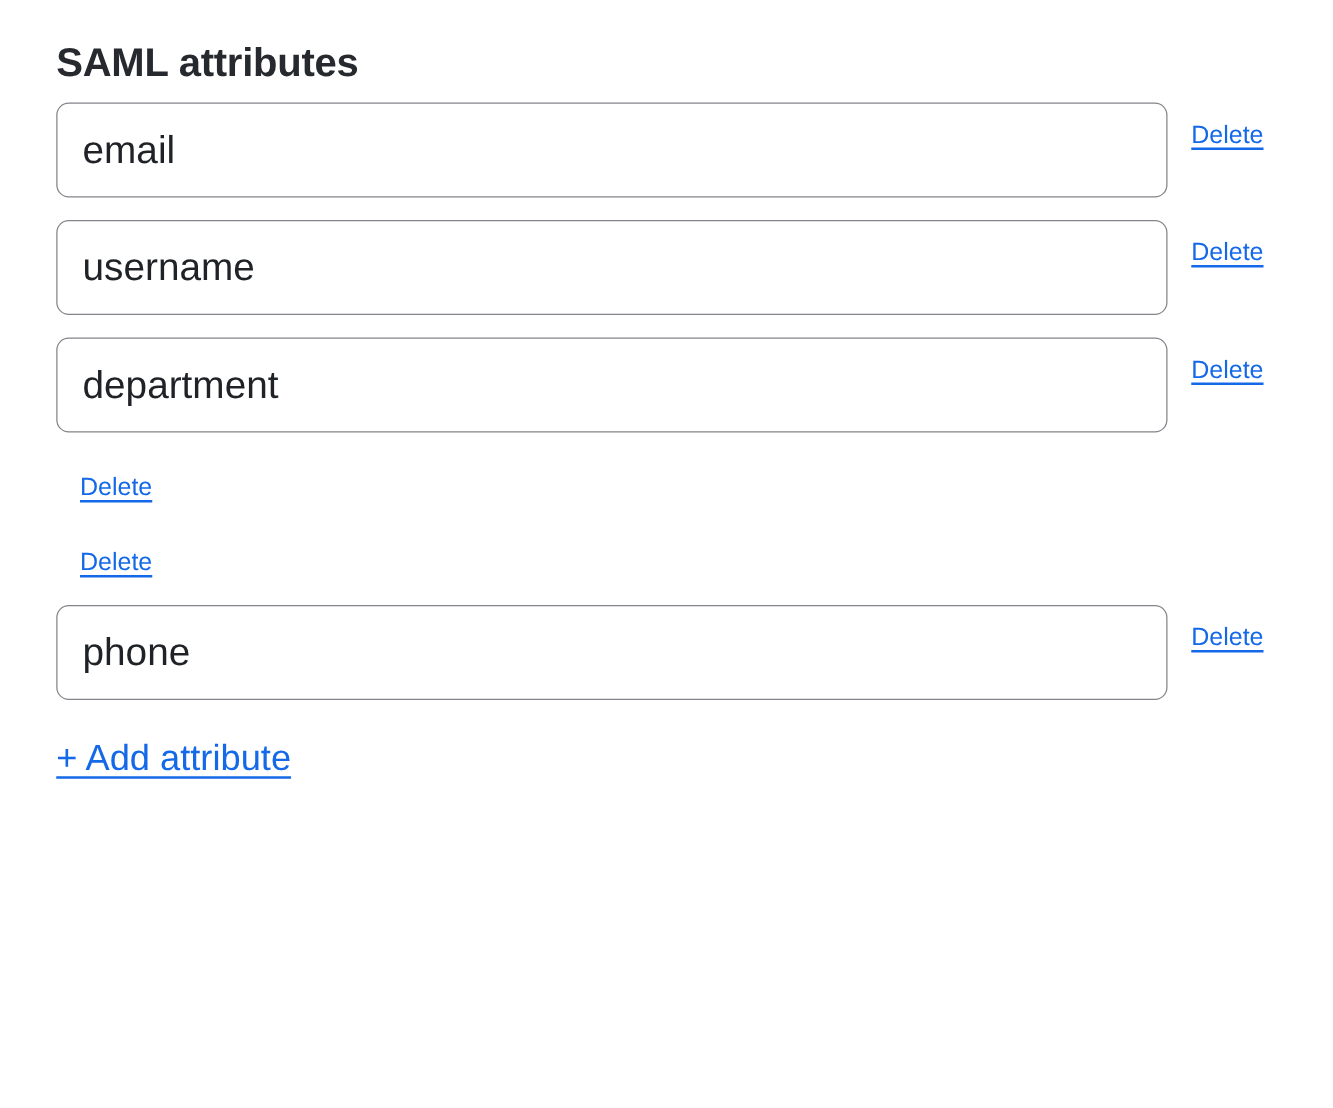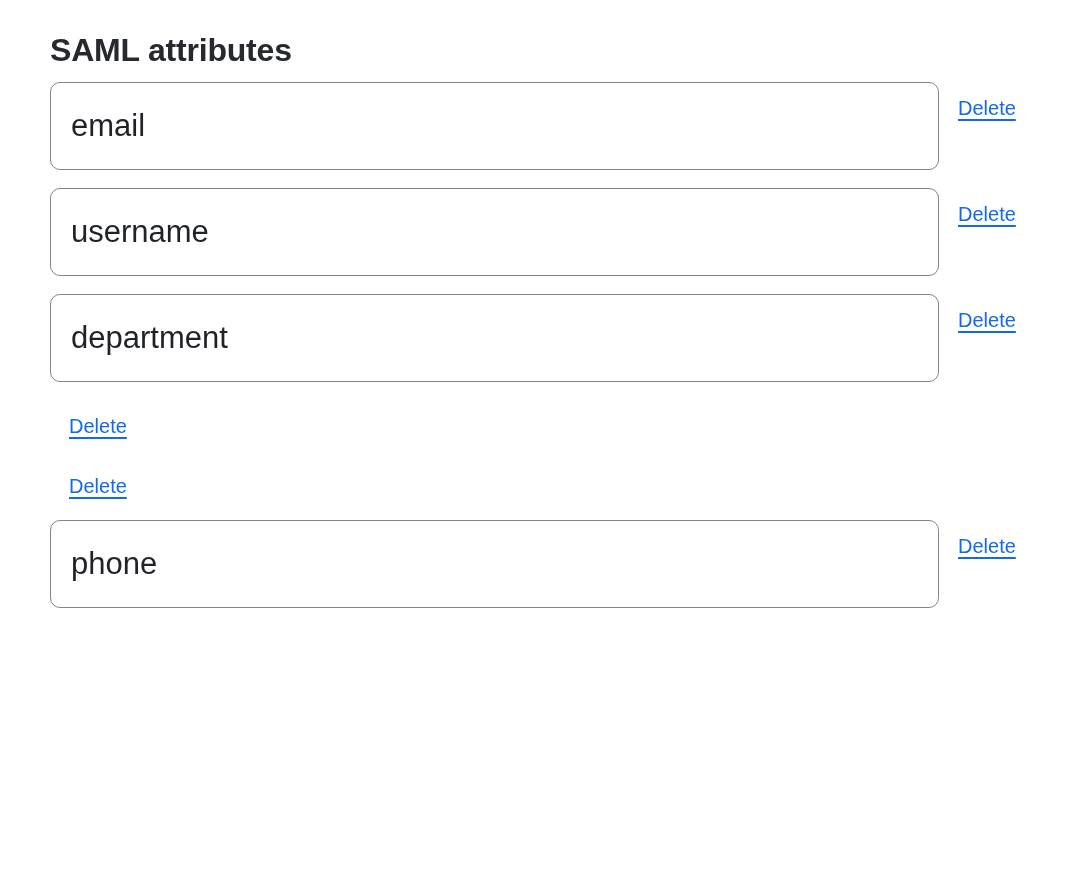--- a/index.html
+++ b/index.html
@@ -4,22 +4,21 @@
 <style>
   * { margin: 0; padding: 0; box-sizing: border-box; }
   html, body { background: #ffffff; }
   body {
     width: 1066px;
     height: 886px;
     overflow: hidden;
     font-family: "Liberation Sans", "DejaVu Sans", sans-serif;
   }
   .container {
-    padding: 30px 44px 0 30px;
-    margin-left: 20px;
+    padding: 30px 44px 0 45px;
   }
   .section-title {
     font-size: 32px;
     font-weight: 700;
     line-height: 40px;
     color: #26292e;
     letter-spacing: -0.2px;
     margin-bottom: 12px;
   }
   .section-desc {
@@ -32,21 +31,21 @@
     display: block;
     white-space: nowrap;
   }
   .attr-row {
     display: flex;
     align-items: flex-start;
     margin-bottom: 18px;
   }
   .attr-input {
     width: 889px;
-    height: 88px;
+    height: 76px;
     flex: 0 0 889px;
     border: 1.5px solid #84848a;
     border-radius: 10px;
     background: #ffffff;
     padding: 0 20px;
     font-family: inherit;
     font-size: 31px;
     color: #1f2226;
     outline: none;
   }
@@ -106,14 +105,15 @@
       <a class="delete-link" href="#">Delete</a>
     </div>
 
     <div class="attr-row">
       <input class="attr-input" type="text" value="phone" style="">
       <a class="delete-link" href="#">Delete</a>
     </div>
 
   </div>
 
+  <a class="add-link" href="#">+ Add attribute</a>
 
 </div>
 
 </body></html>

